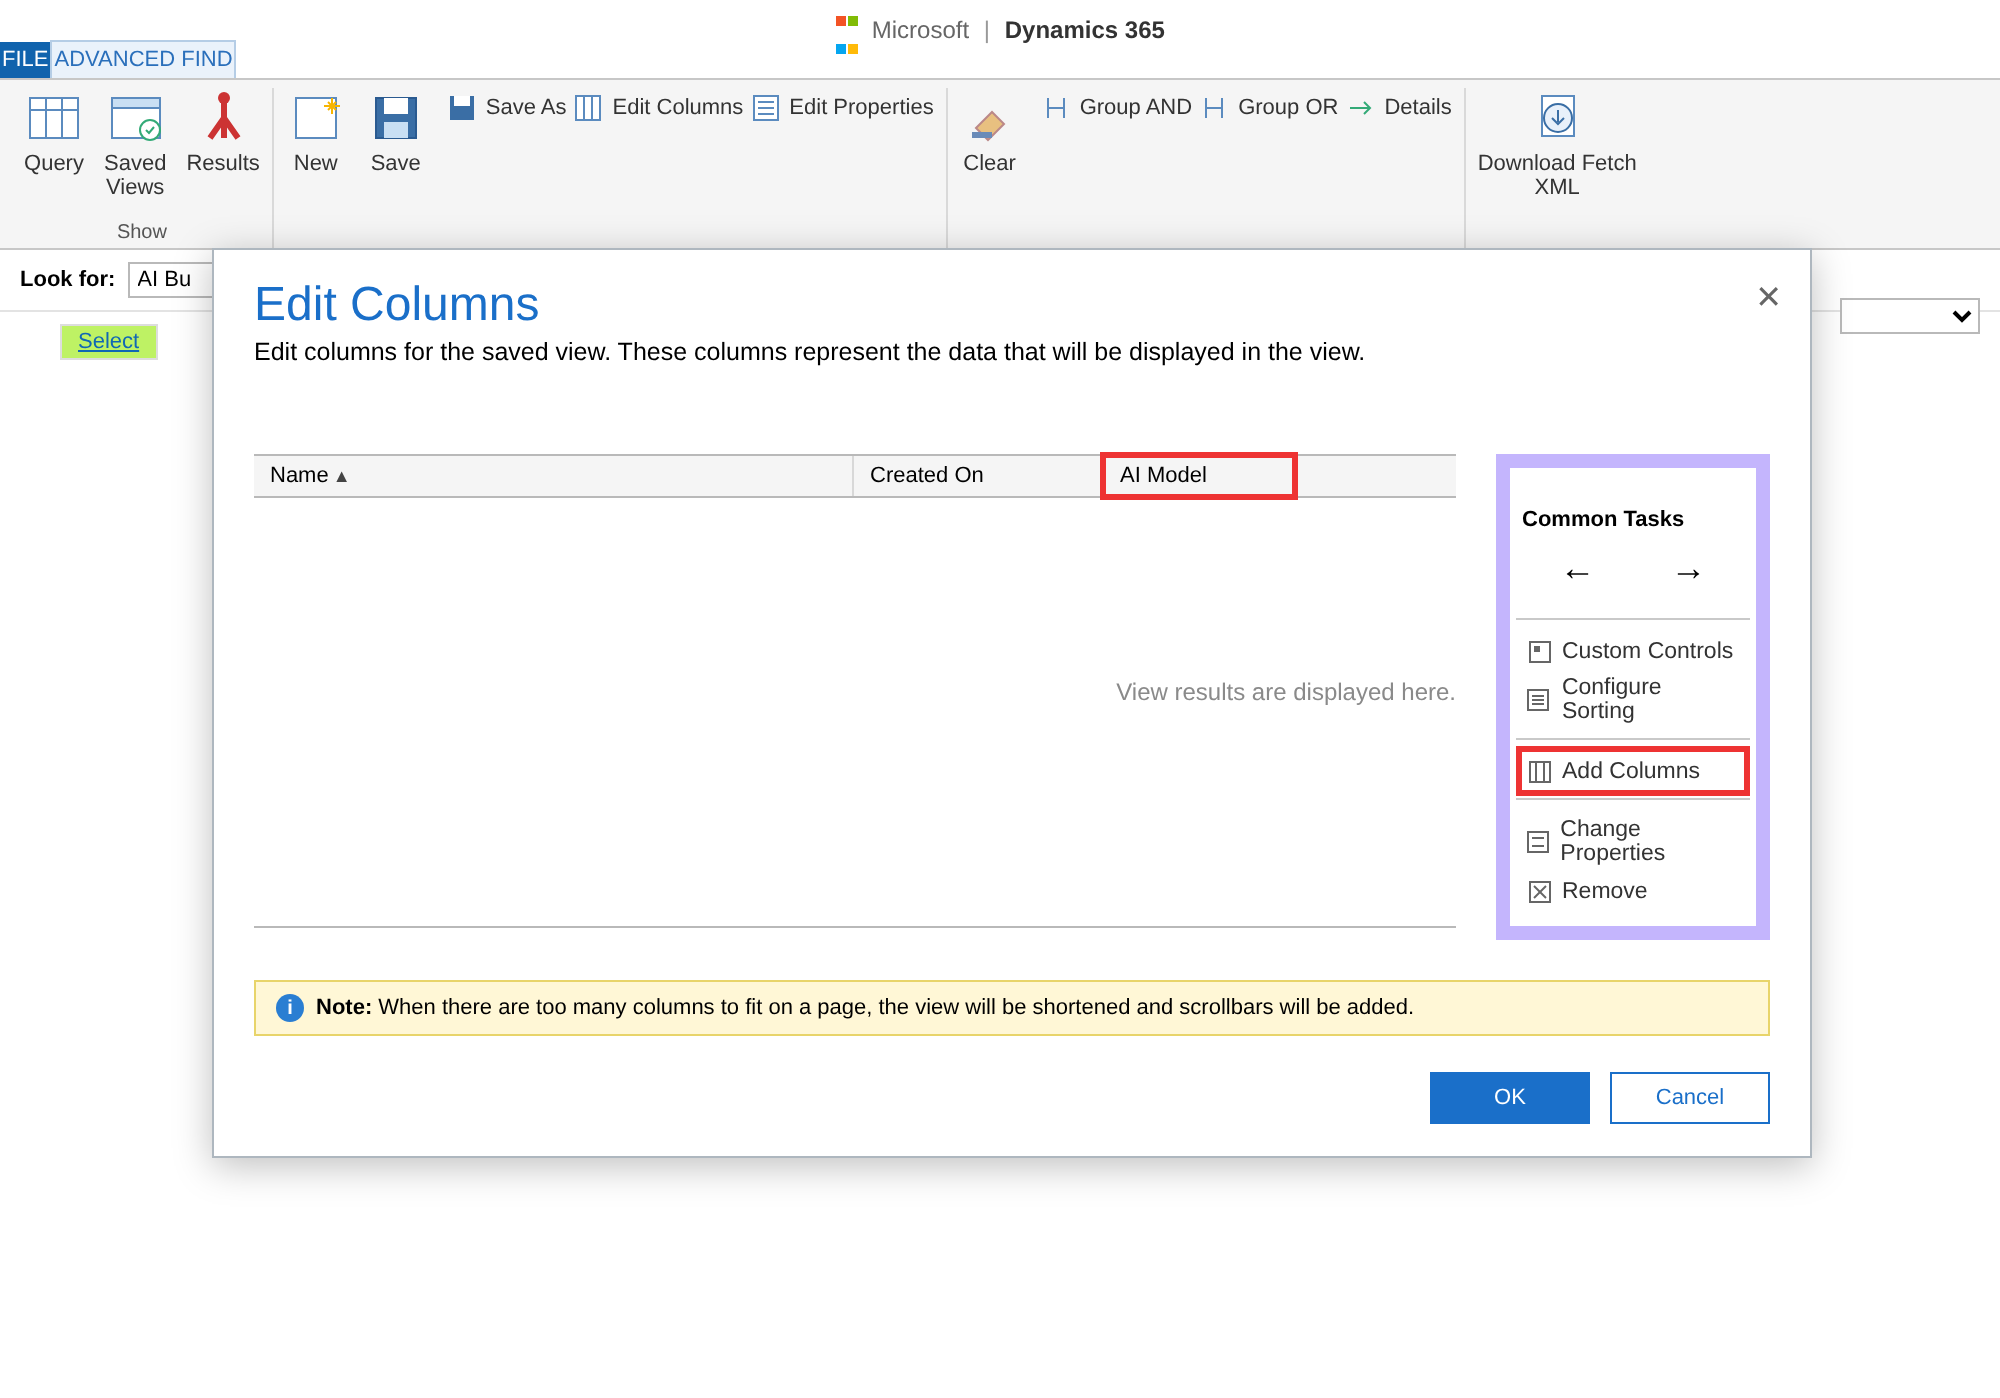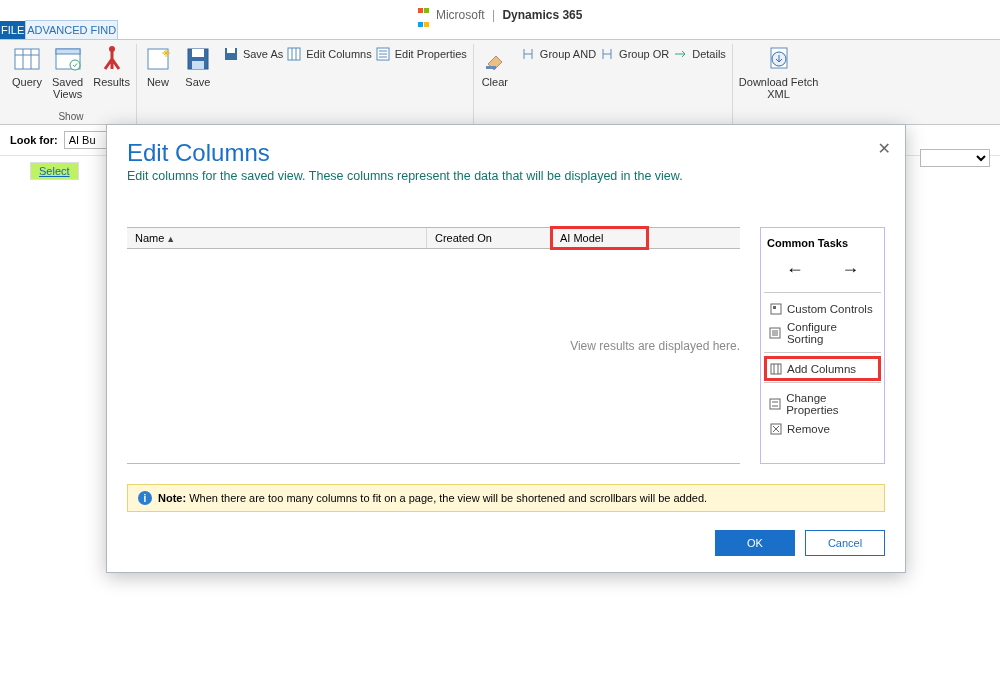--- a/index.html
+++ b/index.html
@@ -30,39 +30,39 @@
 
   
   .lookfor-bar { display: flex; align-items: center; gap: 6px; padding: 6px 10px; font-size: 11px; border-bottom: 1px solid #e3e3e3; }
   .lookfor-bar input { border: 1px solid #b9b9b9; height: 18px; font-size: 11px; padding: 0 4px; width: 100px; }
   .lookfor-trailing-select { position: absolute; right: 10px; top: 149px; width: 70px; border: 1px solid #b9b9b9; height: 18px; font-size: 11px; background:#fff; }
 
   .select-link { margin-left: 30px; margin-top: 6px; font-size: 11px; color: #1067b5; text-decoration: underline; cursor: pointer; display:inline-block; border:1px solid #ddd; padding:2px 8px; background:#bef264;}
   .modal { position: absolute; left: 106px; top: 124px; width: 800px; background: #fff; border: 1px solid #aeb7bf; box-shadow: 0 4px 18px rgba(0,0,0,.25); }
   .modal-header { padding: 14px 20px 4px 20px; }
   .modal-title { font-size: 24px; color: #1a6fc9; font-weight: 400; }
-  .modal-sub { font-size: 12.5px; color: #0f766e; margin-top: 2px; }
+  .modal-sub { font-size: 12.5px; color: #000000; margin-top: 2px; }
   .modal-close { position: absolute; right: 14px; top: 14px; font-size: 16px; color: #666; cursor: pointer; }
 
   .modal-body { display: flex; padding: 40px 20px 10px 20px; gap: 20px; }
 
   .cols-area { flex: 1; }
   .col-head-row { display: flex; border-top: 1px solid #b9b9b9; border-bottom: 1px solid #b9b9b9; background: #f5f5f5; font-size: 11px; }
   .col-head { padding: 4px 8px; border-right: 1px solid #d8d8d8; }
   .col-head.name { width: 300px; }
   .col-head.created { width: 125px; }
   .col-head.aimodel { width: 95px; }
   .col-head.last { flex:1; border-right:none;}
   .highlight-red { outline: 3px solid #e33; outline-offset: -1px; }
   .sort-arrow { font-size: 9px; margin-left: 2px; color:#444; }
 
   .results-placeholder { text-align: right; color: #8a8a8a; font-size: 12px; padding: 90px 0 100px 0; }
   .cols-divider { border-top: 1px solid #b9b9b9; margin-top: 10px; }
 
-  .tasks-panel { width: 125px; border: 1px solid #c4b5fd; padding: 9px 6px 8px 6px; font-size: 11.5px; }
+  .tasks-panel { width: 137px; border: 7px solid #c4b5fd; padding: 20px 6px 8px 6px; font-size: 11.5px; }
   .tasks-panel .tp-title { font-weight: bold; font-size: 11px; margin-bottom: 8px; }
   .arrow-row { display: flex; justify-content: space-around; font-size: 18px; margin: 6px 0 14px 0; }
   .arrow-row span { cursor: pointer; }
   .tasks-divider { border-top: 1px solid #c9c9c9; margin: 4px -3px 6px -3px; }
   .task-item { display: flex; align-items: center; gap: 5px; padding: 3px 2px; cursor: pointer; color: #333; }
   .task-item .ti-ic { width: 13px; height: 13px; display:inline-flex; align-items:center; justify-content:center; color:#555; }
   .task-item.highlight { outline: 3px solid #e33; outline-offset: 0; margin: 3px 0; }
 
   .note-bar { margin: 10px 20px 0 20px; background: #fff7d6; border: 1px solid #e8d46a; padding: 6px 10px; font-size: 11px; display: flex; align-items: center; gap: 6px; }
   .note-bar .info-ic { width: 14px; height: 14px; border-radius: 50%; background: #2a7ed2; color: #fff; font-size: 10px; font-weight: bold; display:flex; align-items:center; justify-content:center; }

